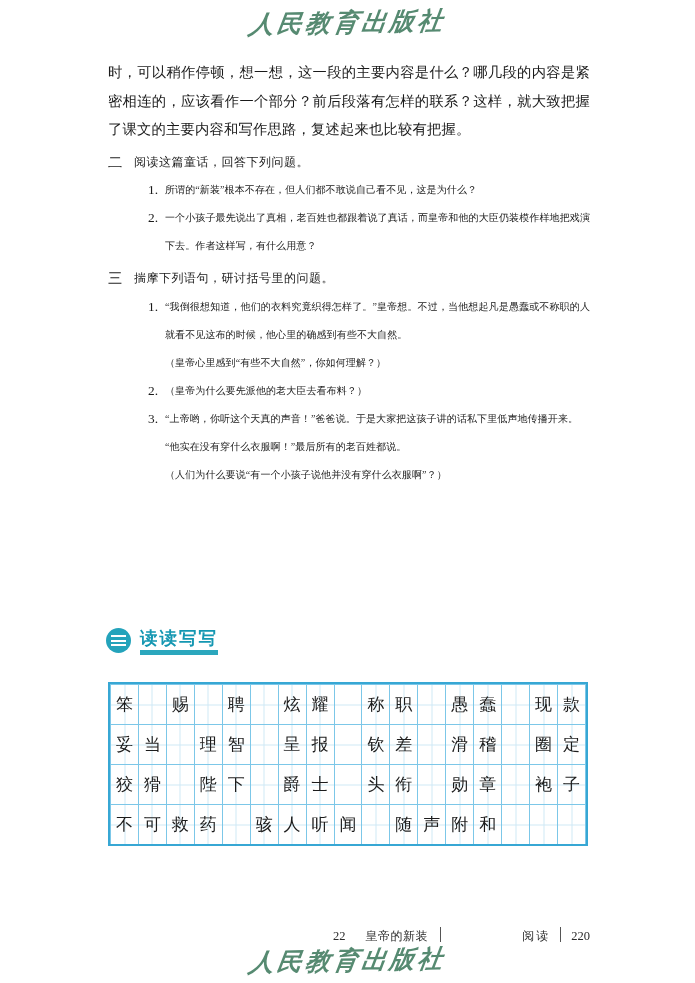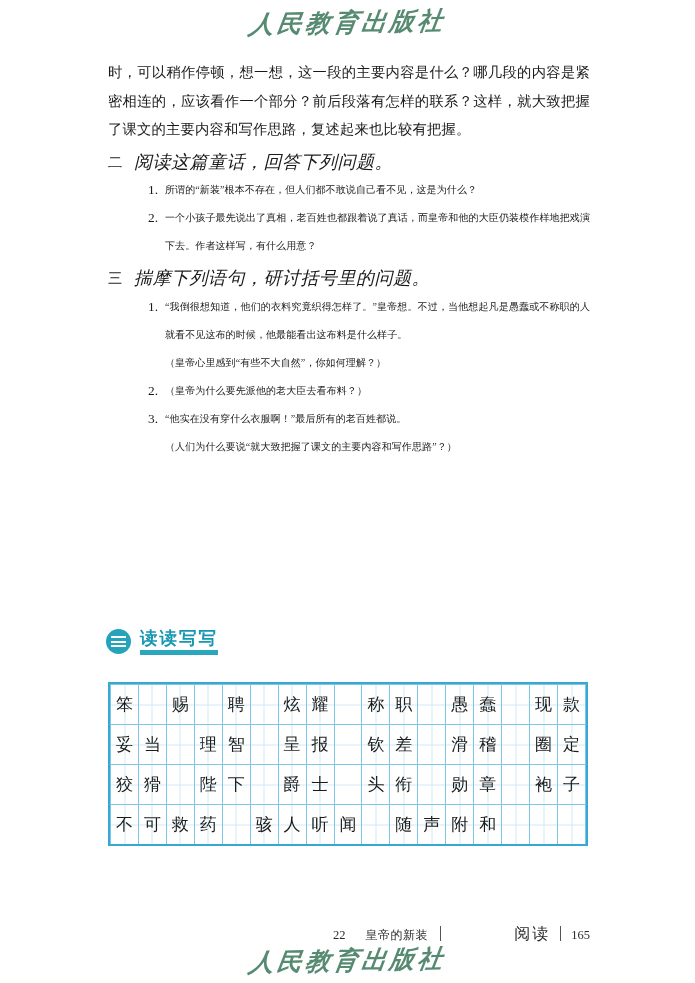--- a/index.html
+++ b/index.html
@@ -71,24 +71,23 @@
     flex: 0 0 auto;
     width: 26px;
     font-size: 14.3px;
     line-height: 28.5px;
     letter-spacing: 1px;
   }
   .section-body {
     flex: 1 1 auto;
   }
   .section-title {
-    font-size: 18px;
+    font-size: 12px;
     line-height: 28.5px;
     letter-spacing: 0.5px;
-    font-style: italic;
   }
 
   
   .qlist { margin: 0; padding: 0; list-style: none; }
   .qitem {
     display: flex;
     align-items: flex-start;
     padding-left: 14px;
   }
   .qnum {
@@ -106,21 +105,20 @@
   }
   .qtext .sub-line { display: block; }
   .qtext .paren-line { display: block; }
 
   
   .rw-head {
     position: absolute;
     top: 628px;
     left: 106px;
     display: flex;
-    align-items: center;
   }
   .rw-icon {
     width: 25px;
     height: 25px;
     border-radius: 50%;
     background: #24a3bb;
     position: relative;
     flex: 0 0 auto;
   }
   .rw-icon i {
@@ -220,21 +218,21 @@
     margin-left: 12px;
     position: relative;
     top: 2px;
   }
   .footer-right {
     margin-left: auto;
     display: flex;
     align-items: baseline;
   }
   .footer-sect {
-    font-size: 16px;
+    font-size: 12px;
     letter-spacing: 2px;
   }
   .footer-rule2 {
     display: inline-block;
     width: 1px;
     height: 15px;
     background: #555;
     margin: 0 10px;
     position: relative;
     top: 2px;
@@ -272,37 +270,38 @@
 
   <div class="section">
     <div class="section-num">三</div>
     <div class="section-body">
       <div class="section-title">揣摩下列语句，研讨括号里的问题。</div>
       <ul class="qlist">
 
         <li class="qitem">
           <div class="qnum">1.</div>
           <div class="qtext">
-            <span class="sub-line">“我倒很想知道，他们的衣料究竟织得怎样了。”皇帝想。不过，当他想起凡是愚蠢或不称职的人就看不见这布的时候，他最能看出这布料是什么样子。</span>
+            <span class="sub-line">“我倒很想知道，他们的衣料究竟织得怎样了。”皇帝想。不过，当他想起凡是愚蠢或不称职的人就看不见这布的时候，他心里的确感到有些不大自然。</span>
             <span class="paren-line">（皇帝心里感到“有些不大自然”，你如何理解？）</span>
           </div>
         </li>
 
         <li class="qitem">
           <div class="qnum">2.</div>
           <div class="qtext">
             <span class="paren-line">（皇帝为什么要先派他的老大臣去看布料？）</span>
           </div>
         </li>
 
         <li class="qitem">
           <div class="qnum">3.</div>
           <div class="qtext">
+            <span class="sub-line">“上帝哟，你听这个天真的声音！”爸爸说。于是大家把这孩子讲的话私下里低声地传播开来。</span>
             <span class="sub-line">“他实在没有穿什么衣服啊！”最后所有的老百姓都说。</span>
-            <span class="paren-line">（人们为什么要说“就大致把握了课文的主要内容和写作思路”？）</span>
+            <span class="paren-line">（人们为什么要说“有一个小孩子说他并没有穿什么衣服啊”？）</span>
           </div>
         </li>
 
       </ul>
     </div>
   </div>
 
 </div>
 
 <div class="rw-head">
@@ -402,17 +401,17 @@
 
 <div class="footer">
   <div class="footer-left">
     <span class="footer-page-a">22</span>
     <span class="footer-title">皇帝的新装</span>
     <span class="footer-rule"></span>
   </div>
   <div class="footer-right">
     <span class="footer-sect">阅读</span>
     <span class="footer-rule2"></span>
-    <span class="footer-page-b">165</span>
+    <span class="footer-page-b">220</span>
   </div>
 </div>
 
 <div class="pub-mark pub-mark-bottom">人民教育出版社</div>
 
 </body></html>

